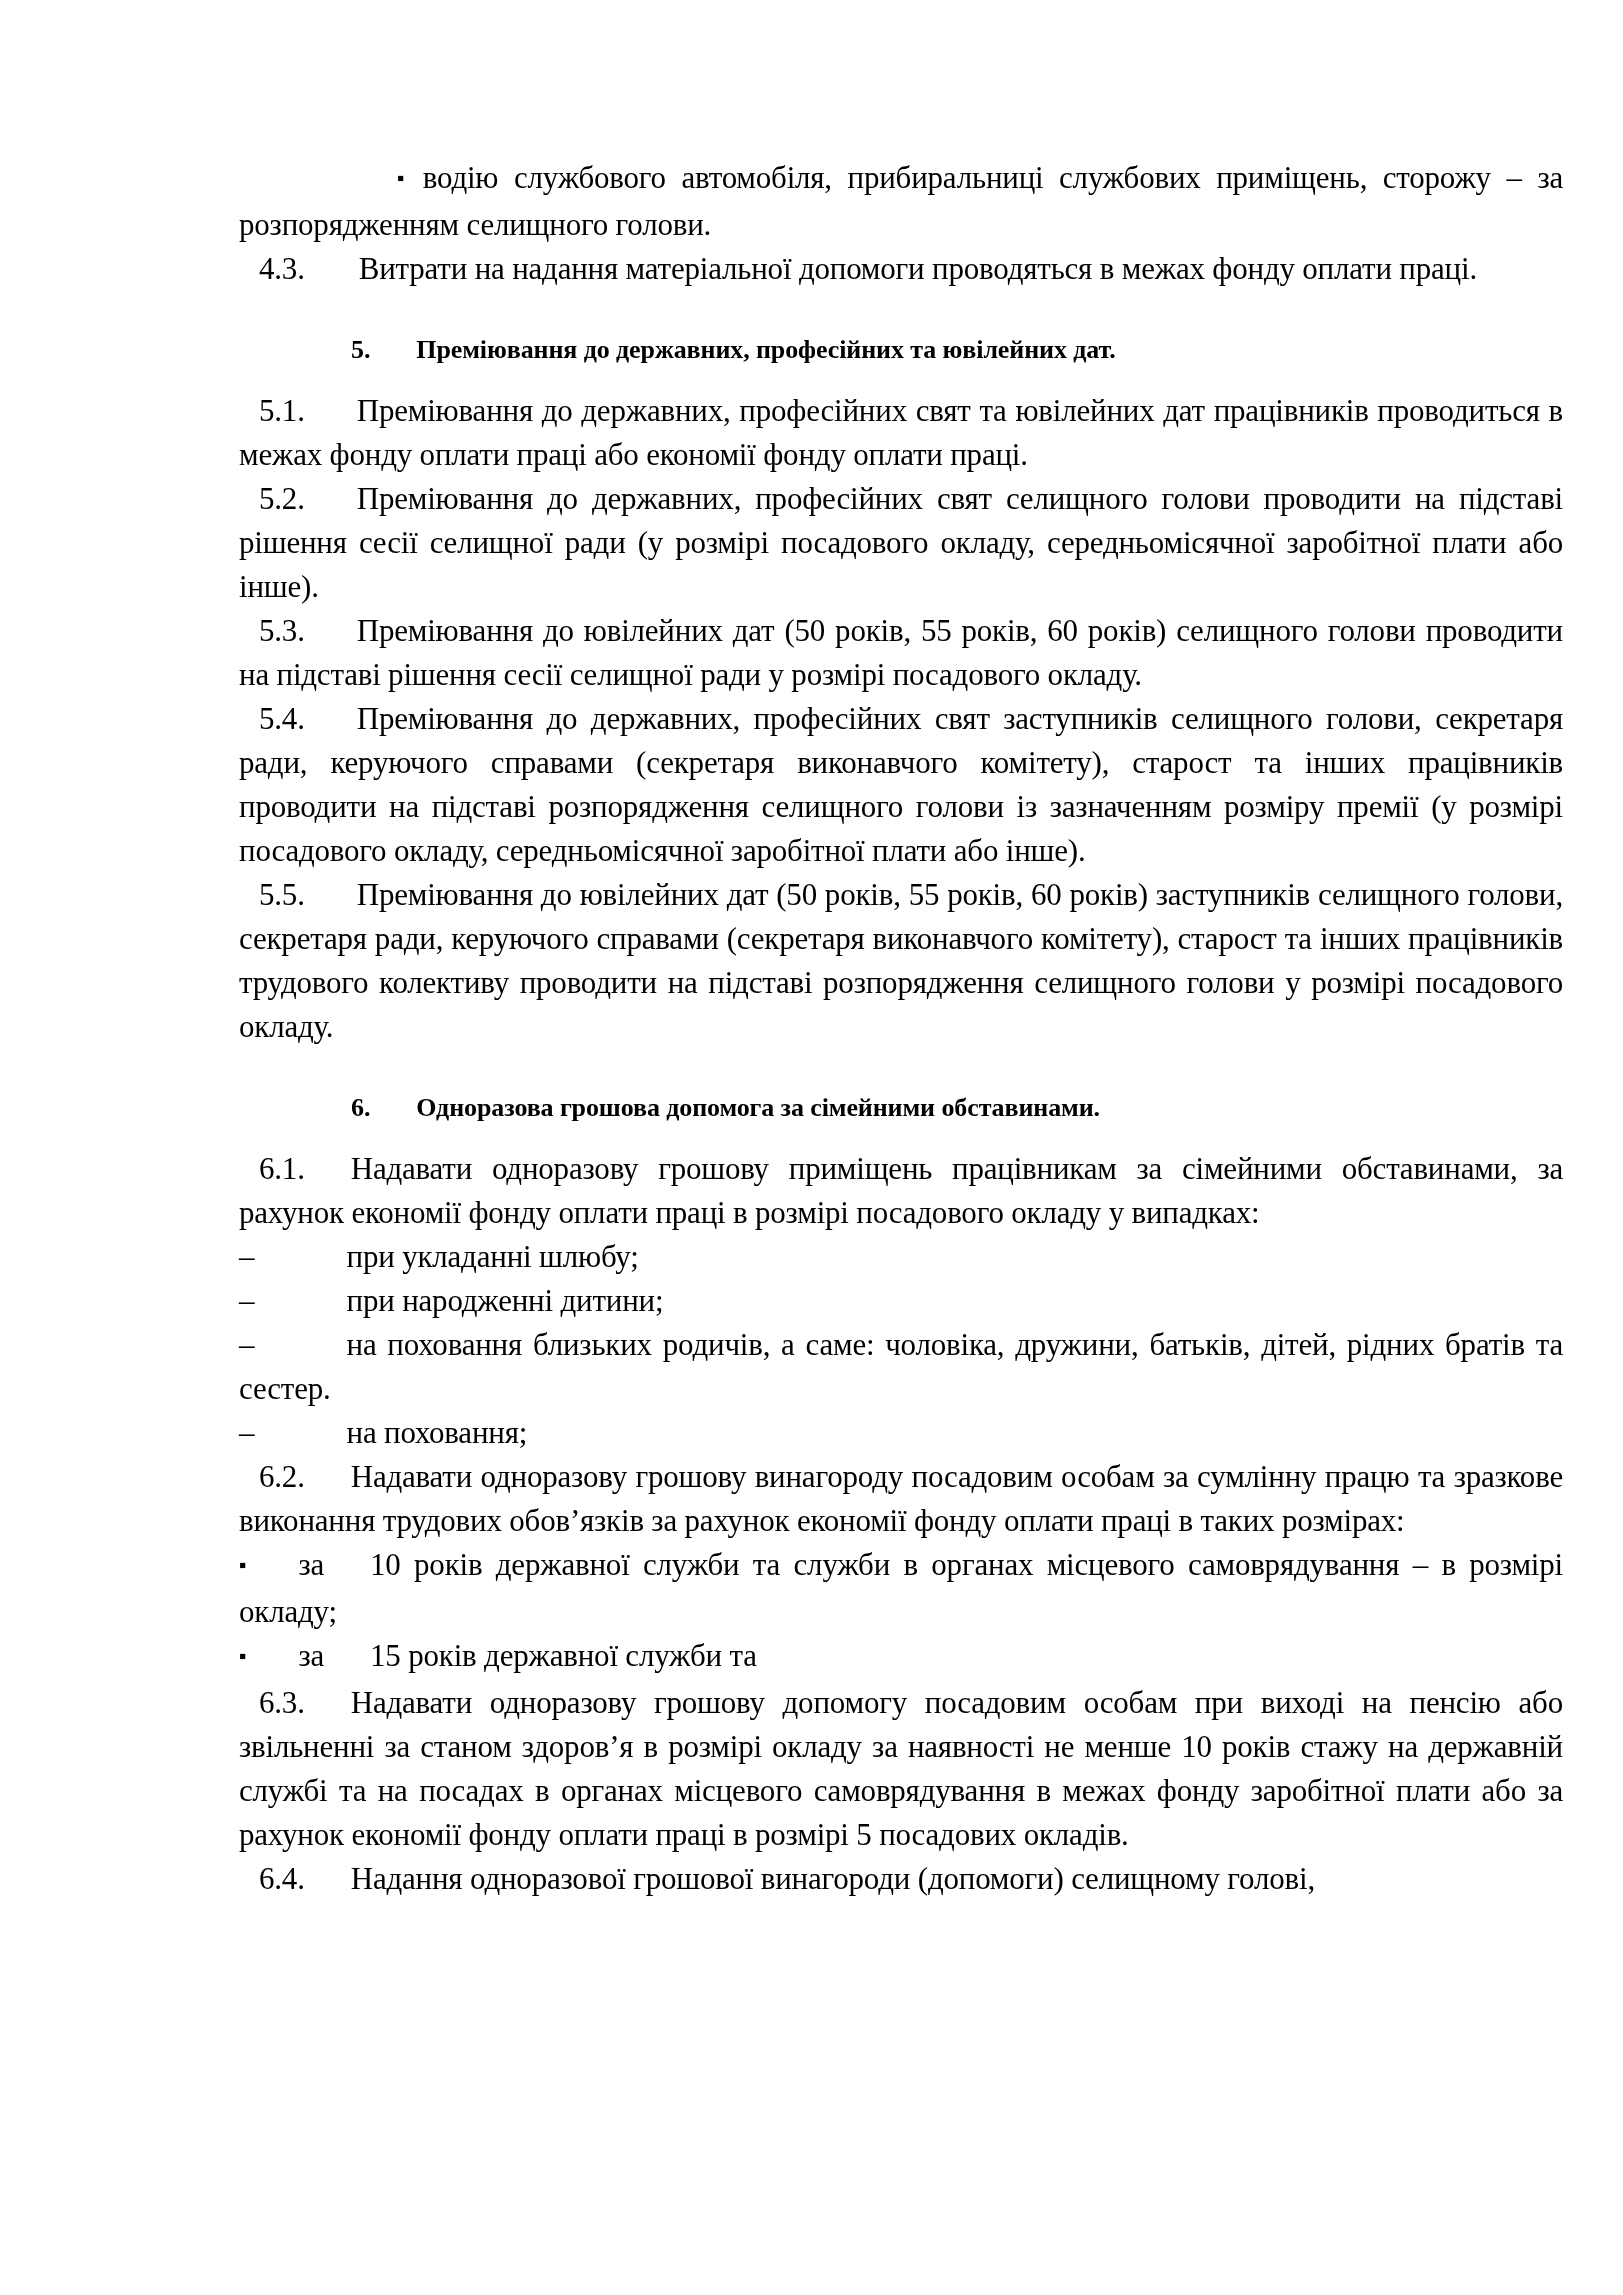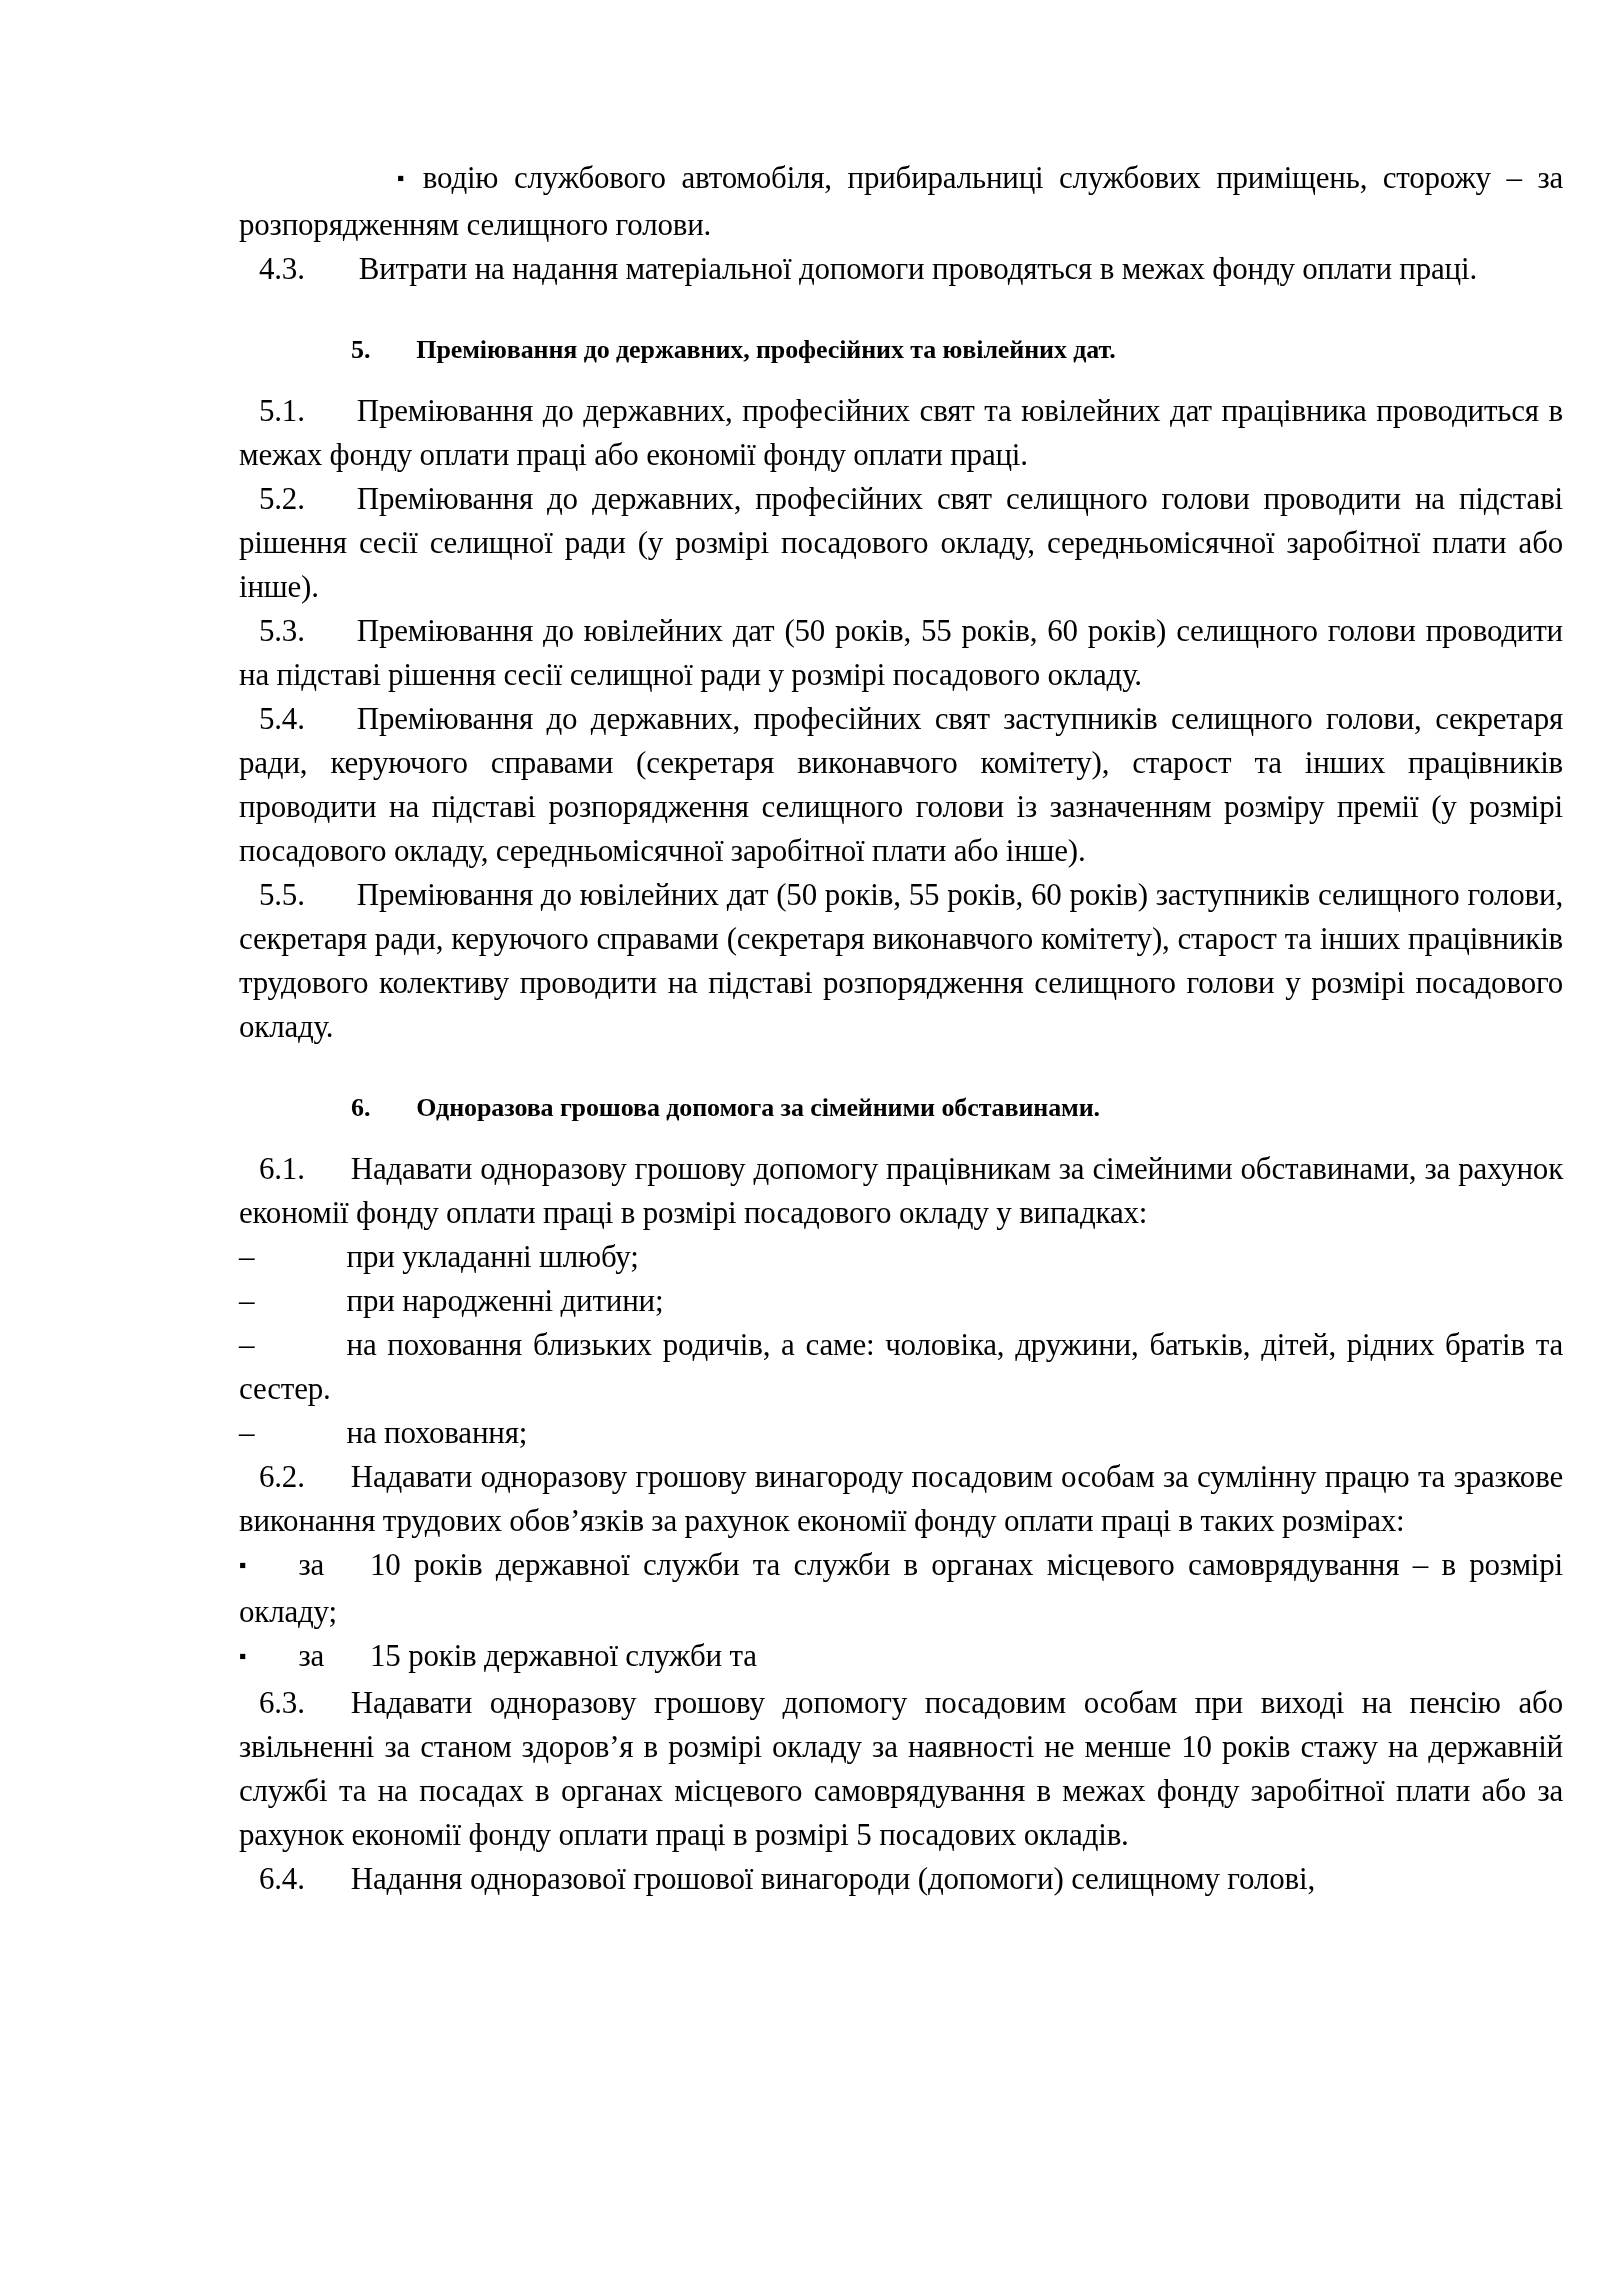--- a/index.html
+++ b/index.html
@@ -63,33 +63,33 @@
 
 <div class="page">
 
   <p class="para intro"><span class="blt-sq">▪</span><span class="tab w28"></span><span>водію службового автомобіля, прибиральниці службових приміщень, сторожу – за розпорядженням селищного голови.</span></p>
 
   <p class="para gap-sm"><span class="num">4.3.</span><span class="tab w82"></span><span>Витрати на надання матеріальної допомоги проводяться в межах фонду оплати праці.</span></p>
 
 
   <h2 class="heading"><span class="num">5.</span><span class="tab w70"></span><span>Преміювання до державних, професійних та ювілейних дат.</span></h2>
 
-  <p class="para"><span class="num">5.1.</span><span class="tab w80"></span><span>Преміювання до державних, професійних свят та ювілейних дат працівника проводиться в межах фонду оплати праці або економії фонду оплати праці.</span></p>
+  <p class="para"><span class="num">5.1.</span><span class="tab w80"></span><span>Преміювання до державних, професійних свят та ювілейних дат працівників проводиться в межах фонду оплати праці або економії фонду оплати праці.</span></p>
 
   <p class="para"><span class="num">5.2.</span><span class="tab w80"></span><span>Преміювання до державних, професійних свят селищного голови проводити на підставі рішення сесії селищної ради (у розмірі посадового окладу, середньомісячної заробітної плати або інше).</span></p>
 
   <p class="para"><span class="num">5.3.</span><span class="tab w80"></span><span>Преміювання до ювілейних дат (50 років, 55 років, 60 років) селищного голови проводити на підставі рішення сесії селищної ради у розмірі посадового окладу.</span></p>
 
   <p class="para"><span class="num">5.4.</span><span class="tab w80"></span><span>Преміювання до державних, професійних свят заступників селищного голови, секретаря ради, керуючого справами (секретаря виконавчого комітету), старост та інших працівників проводити на підставі розпорядження селищного голови із зазначенням розміру премії (у розмірі посадового окладу, середньомісячної заробітної плати або інше).</span></p>
 
   <p class="para"><span class="num">5.5.</span><span class="tab w80"></span><span>Преміювання до ювілейних  дат (50 років, 55 років, 60 років) заступників селищного голови, секретаря ради, керуючого справами (секретаря виконавчого комітету), старост та інших працівників трудового колективу проводити на підставі розпорядження селищного голови у розмірі посадового окладу.</span></p>
 
   <h2 class="heading"><span class="num">6.</span><span class="tab w70"></span><span>Одноразова грошова допомога за сімейними обставинами.</span></h2>
 
-  <p class="para"><span class="num">6.1.</span><span class="tab w70"></span><span>Надавати одноразову грошову допомогу працівникам  за сімейними обставинами, за рахунок економії фонду оплати праці в розмірі посадового окладу у випадках:</span></p>
+  <p class="para"><span class="num">6.1.</span><span class="tab w70"></span><span>Надавати одноразову грошову приміщень працівникам  за сімейними обставинами, за рахунок економії фонду оплати праці в розмірі посадового окладу у випадках:</span></p>
 
   <p class="para"><span class="dash">–</span><span class="tab w140"></span><span>при укладанні шлюбу;</span></p>
 
   <p class="para"><span class="dash">–</span><span class="tab w140"></span><span>при народженні дитини;</span></p>
 
   <p class="para"><span class="dash">–</span><span class="tab w140"></span><span>на поховання близьких родичів, а саме: чоловіка, дружини, батьків, дітей, рідних братів та сестер.</span></p>
 
   <p class="para"><span class="dash">–</span><span class="tab w140"></span><span>на поховання;</span></p>
 
   <p class="para"><span class="num">6.2.</span><span class="tab w70"></span><span>Надавати одноразову грошову винагороду посадовим особам за сумлінну працю та зразкове виконання трудових обов’язків за рахунок економії фонду оплати праці в таких розмірах:</span></p>

